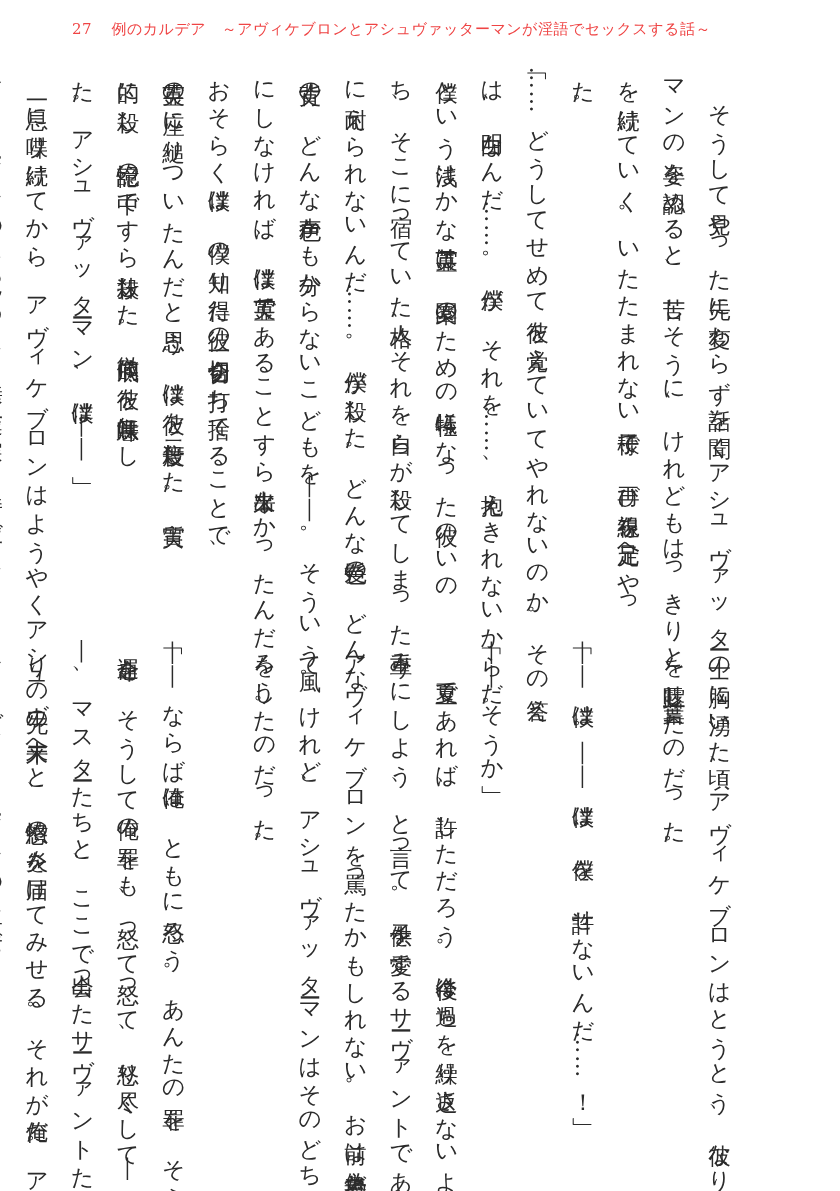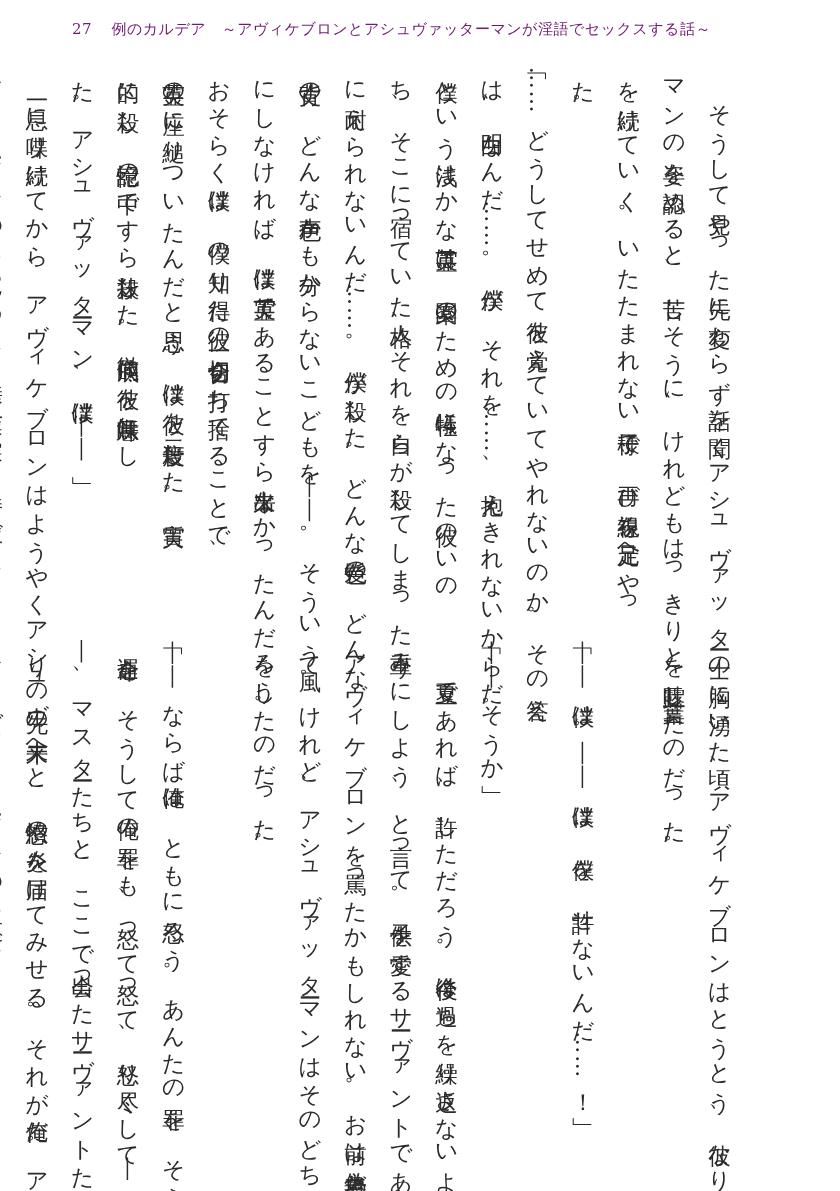--- a/index.html
+++ b/index.html
@@ -15,21 +15,21 @@
       font-family: "DejaVu Serif", "Liberation Serif", serif;
       color: #2a2a2a;
     }
     .header {
       position: absolute;
       left: 72px;
       top: 20px;
       font-size: 15px;
       letter-spacing: 0.5px;
       white-space: nowrap;
-      color: #701a75;
+      color: #ef4444;
     }
     .header .page-num {
       margin-right: 14px;
     }
     .tier {
       position: absolute;
       left: 72px;
       width: 670px;
       writing-mode: vertical-rl;
       font-size: 22.5px;

